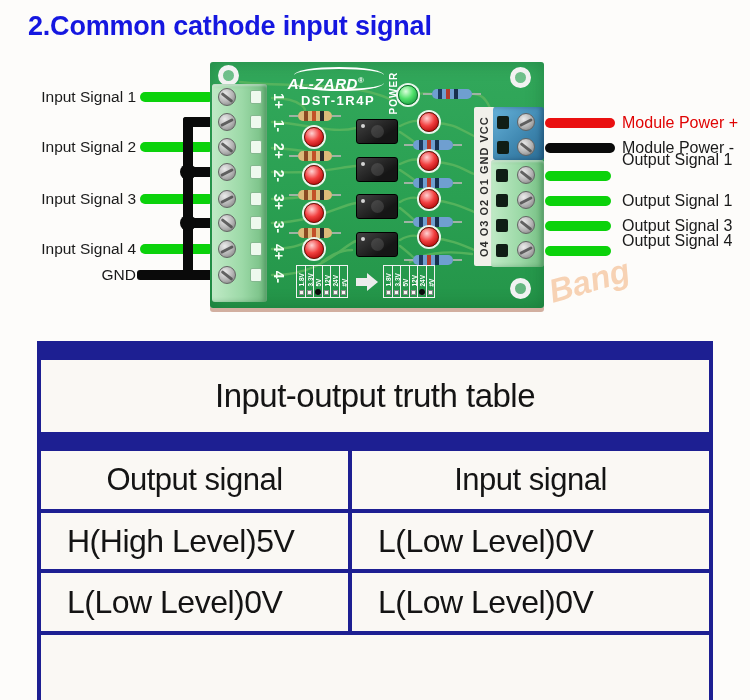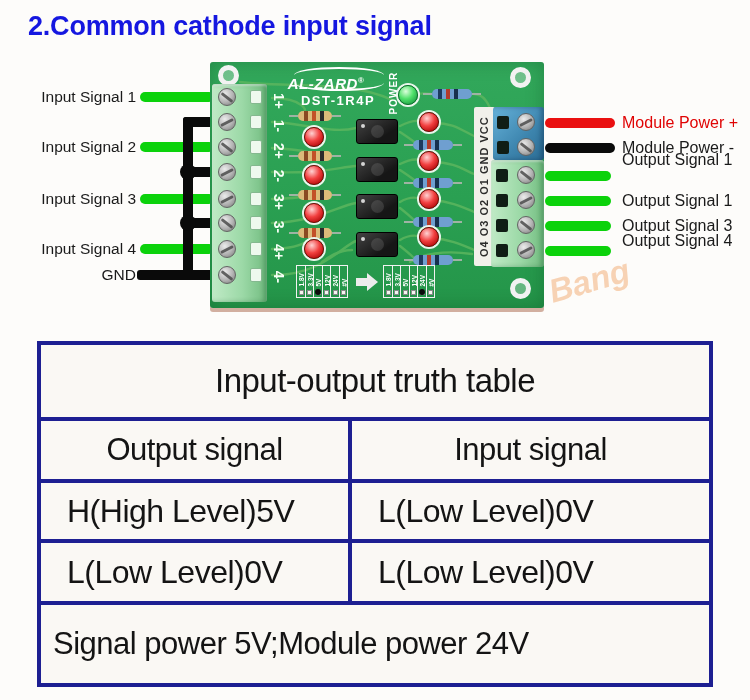--- a/index.html
+++ b/index.html
@@ -92,21 +92,21 @@
   .arrow-rect { position: absolute; background: #ececec; }
   .arrow-tri  { position: absolute; width: 0; height: 0;
                 border-top: 9px solid transparent; border-bottom: 9px solid transparent;
                 border-left: 11px solid #ececec; }
   
   .ttable { position: absolute; left: 37px; top: 341px; width: 676px;
             background: #1d1f92; padding: 4px; display: grid;
             grid-template-columns: 307px 357px; gap: 4px; }
   .tcell { background: #faf8f4; display: flex; align-items: center; color: #141414; }
   .tcell.span { grid-column: 1 / -1; }
-  .tcell.center { justify-content: center; }
+  .tcell.center { justify-content: center; margin-top: 15px; }
   .tt-title { height: 72px; font-size: 33px; letter-spacing: -0.5px; }
   .tt-head  { height: 58px; font-size: 31px; letter-spacing: -0.5px; }
   .tt-data  { font-size: 32px; padding-left: 26px; letter-spacing: -0.5px; }
   .tt-r3 { height: 56px; } .tt-r4 { height: 58px; }
   .tt-note { height: 78px; flex-direction: column; align-items: flex-start; justify-content: center;
              font-size: 31px; line-height: 1.12; padding-left: 12px; letter-spacing: -0.5px; }
   
   .wm { position: absolute; font-style: italic; font-weight: bold; color: #8f8f8f; pointer-events: none; }
 </style>
 </head>
@@ -330,17 +330,16 @@
 
   <div class="ttable">
     <div class="tcell span center tt-title">Input-output truth table</div>
     <div class="tcell center tt-head">Output signal</div>
     <div class="tcell center tt-head">Input signal</div>
     <div class="tcell tt-data tt-r3">H(High Level)5V</div>
     <div class="tcell tt-data tt-r3">L(Low Level)0V</div>
     <div class="tcell tt-data tt-r4">L(Low Level)0V</div>
     <div class="tcell tt-data tt-r4">L(Low Level)0V</div>
     <div class="tcell span tt-note">
-      <span>Signal power 5V;Module power 24V</span>
     </div>
   </div>
 
 </div>
 
 </body></html>

